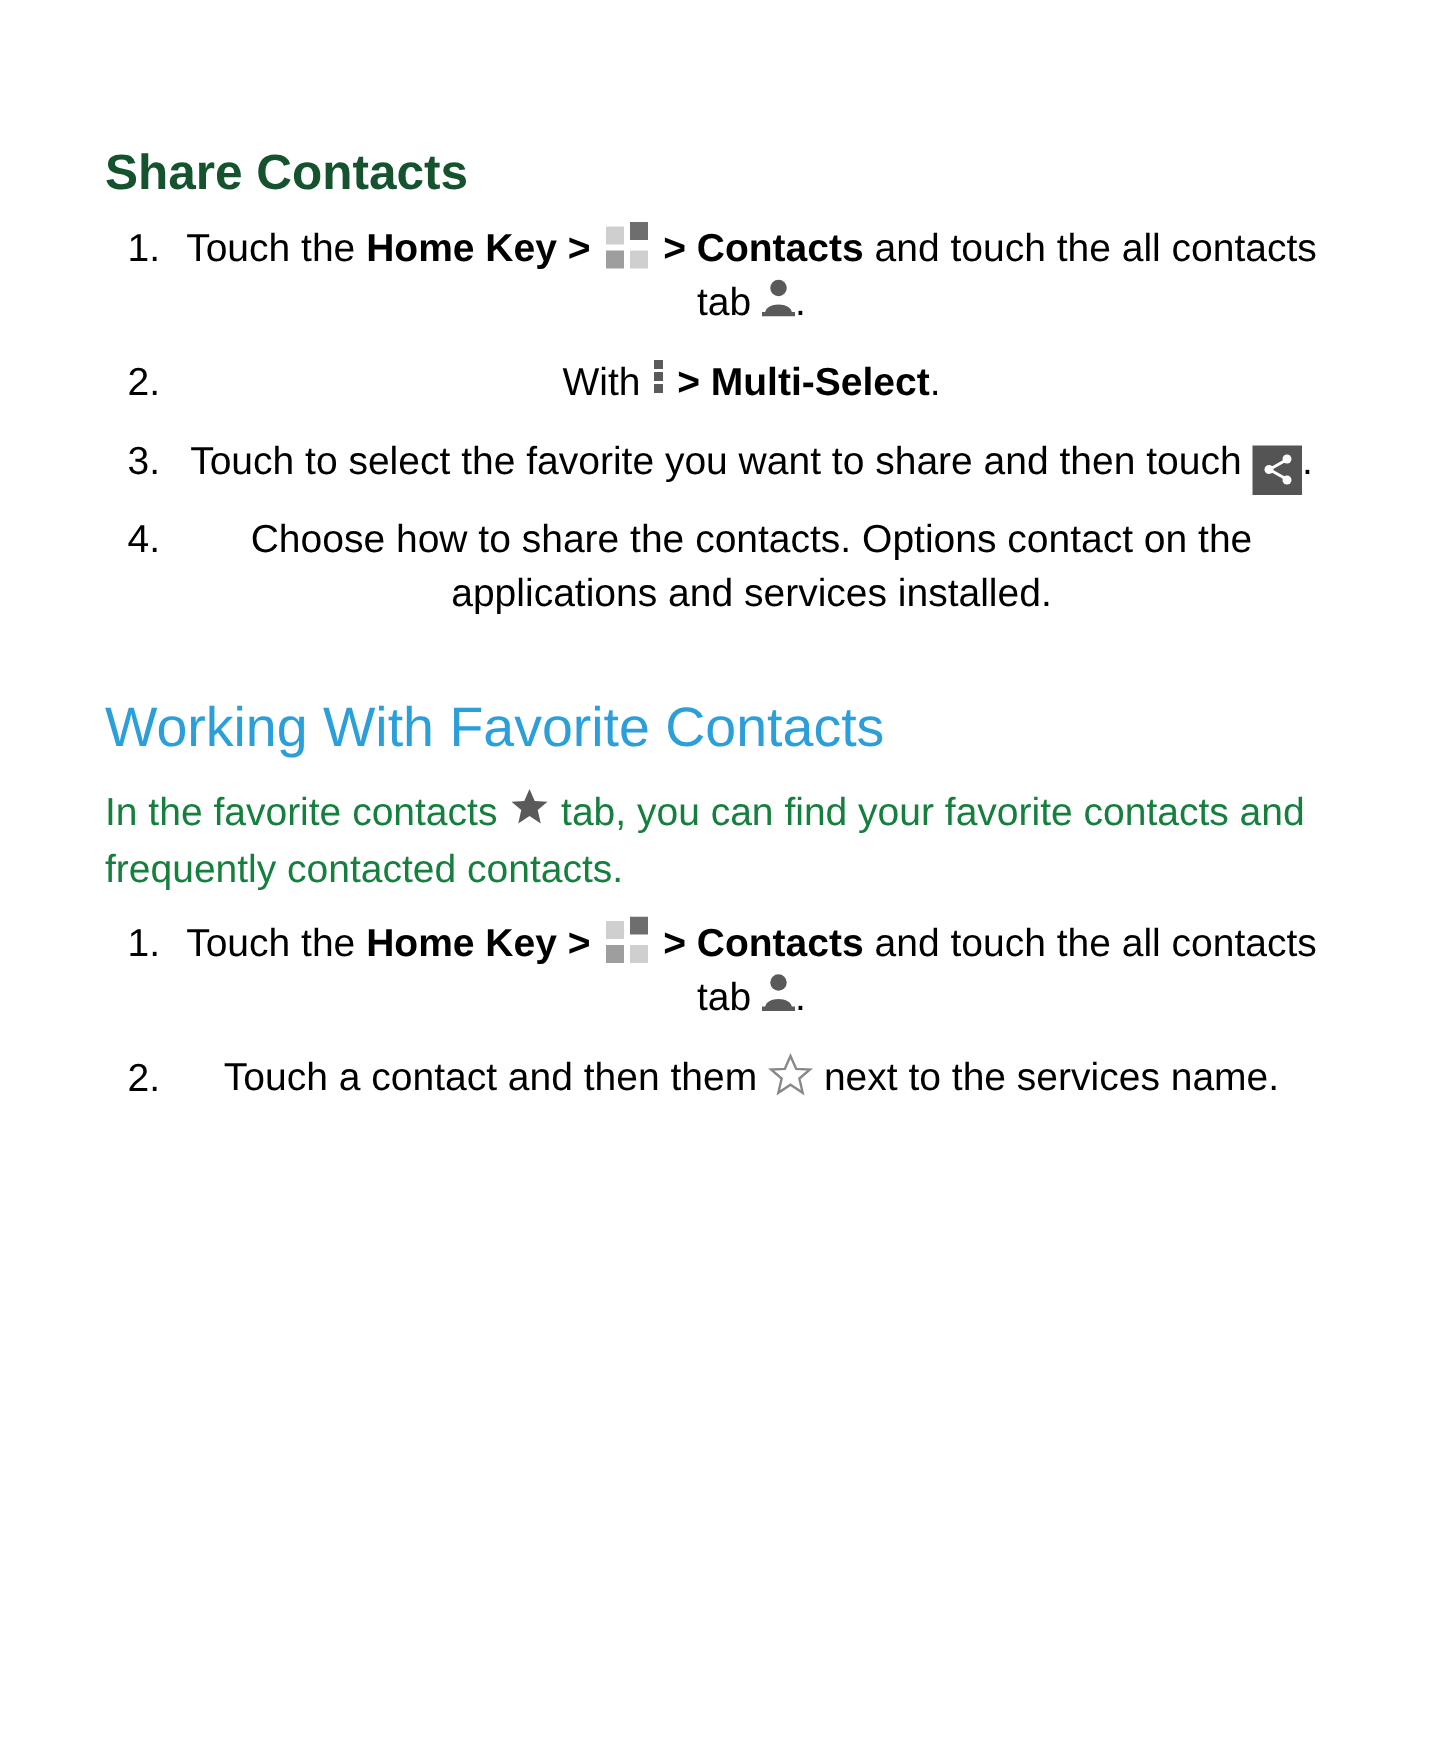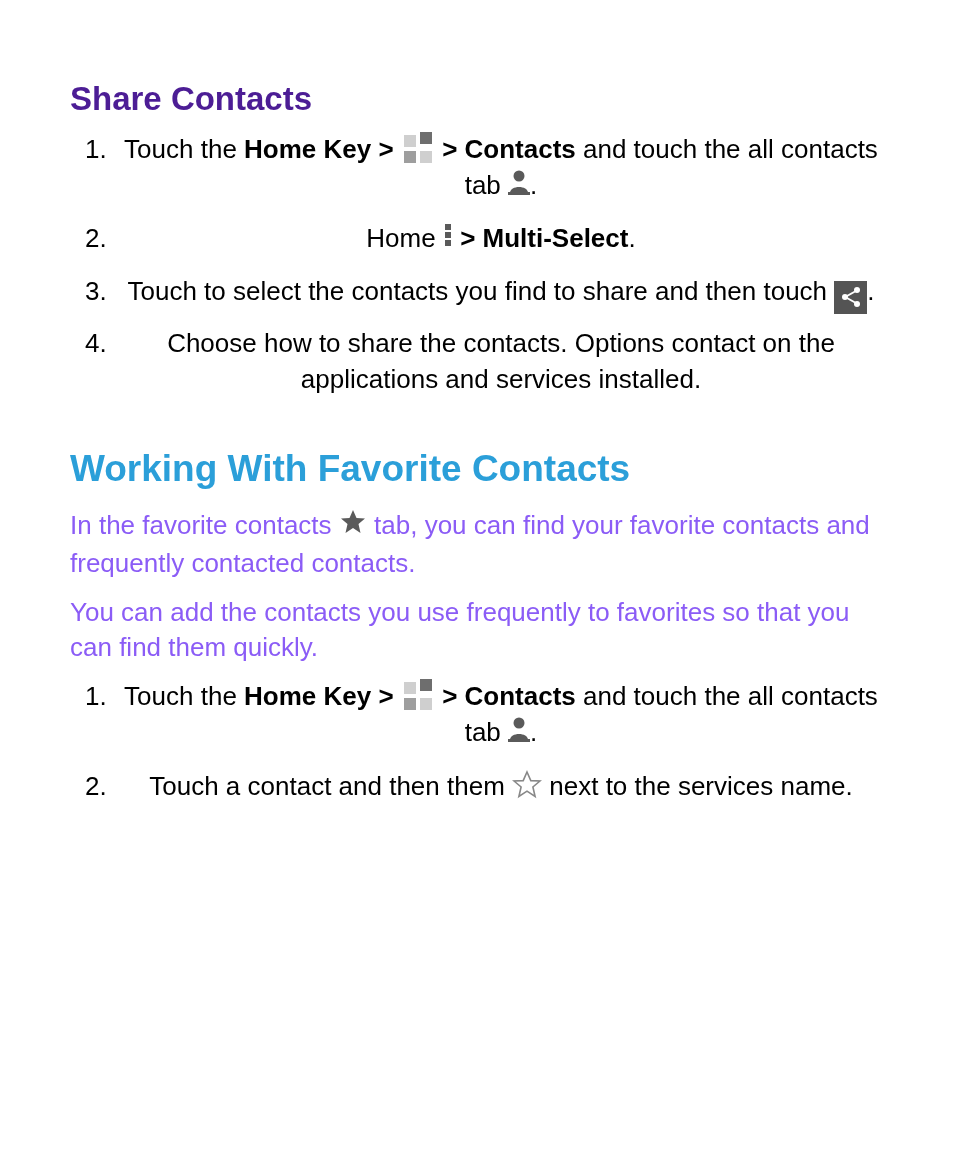--- a/index.html
+++ b/index.html
@@ -13,34 +13,34 @@
   }
   .page {
     box-sizing: border-box;
     padding: 80px 70px 0 70px;
     position: relative;
     height: 100%;
   }
   .h2 {
     font-size: 33px;
     font-weight: bold;
-    margin: 0 0 14px 0;
-    color: #4c1d95;
+    margin: 16px 0 14px 0;
+    color: #14532d;
   }
   .h1-blue {
     font-size: 37px;
-    font-weight: bold;
+    font-weight: normal;
     color: #2B9FD9;
     margin: 50px 0 18px 0;
   }
   .para, .list-item {
     font-size: 26px;
     line-height: 1.35;
     margin: 0 0 14px 0;
-    color: #8b5cf6;
+    color: #15803d;
   }
   ol {
     margin: 0 0 0 0;
     padding-left: 44px;
     text-align: center;
   }
   ol li {
     font-size: 26px;
     line-height: 1.38;
     padding-left: 4px;
@@ -112,33 +112,33 @@
       <span class="icon person-icon">
         <svg viewBox="0 0 22 26">
           <circle cx="11" cy="7" r="5.5" fill="#5a5a5a"></circle>
           <path d="M2 24 C2 16 20 16 20 24 Z" fill="#5a5a5a"></path>
           <rect x="0" y="23" width="22" height="3" fill="#5a5a5a"></rect>
         </svg>
       </span><span>.</span>
     </li>
 
     <li>
-      <span>Home </span>
+      <span>With </span>
       <span class="icon menu-icon">
         <svg viewBox="0 0 10 26">
           <rect x="2" y="2" width="6" height="6" fill="#5a5a5a"></rect>
           <rect x="2" y="10" width="6" height="6" fill="#5a5a5a"></rect>
           <rect x="2" y="18" width="6" height="6" fill="#5a5a5a"></rect>
         </svg>
       </span>
       <span class="bold"> &gt; Multi-Select</span><span>.</span>
     </li>
 
     <li>
-      <span>Touch to select the contacts you find to share and then touch </span>
+      <span>Touch to select the favorite you want to share and then touch </span>
       <span class="icon share-icon">
         <svg viewBox="0 0 24 24">
           <circle cx="18" cy="5" r="3" fill="#fff"></circle>
           <circle cx="6" cy="12" r="3" fill="#fff"></circle>
           <circle cx="18" cy="19" r="3" fill="#fff"></circle>
           <line x1="16" y1="6.5" x2="8" y2="11" stroke="#fff" stroke-width="2"></line>
           <line x1="8" y1="13" x2="16" y2="17.5" stroke="#fff" stroke-width="2"></line>
         </svg>
       </span><span>.</span>
     </li>
@@ -154,21 +154,20 @@
     <span>In the favorite contacts </span>
     <span class="icon star-filled">
       <svg viewBox="0 0 28 28">
         <polygon points="14,2 17.5,10 26,10.5 19.5,16 21.5,25 14,20 6.5,25 8.5,16 2,10.5 10.5,10" fill="#5a5a5a"></polygon>
       </svg>
     </span>
     <span> tab, you can find your favorite contacts and frequently contacted contacts.</span>
   </p>
 
 
-  <p class="para">You can add the contacts you use frequently to favorites so that you can find them quickly.</p>
 
   <ol>
     <li>
       <span>Touch the </span><span class="bold">Home Key &gt; </span>
       <span class="icon apps-icon">
         <svg viewBox="0 0 34 34">
           <rect x="3" y="3" width="12" height="12" fill="#cfcfcf"></rect>
           <rect x="19" y="0" width="12" height="12" fill="#6e6e6e"></rect>
           <rect x="3" y="19" width="12" height="12" fill="#9e9e9e"></rect>
           <rect x="19" y="19" width="12" height="12" fill="#cfcfcf"></rect>

